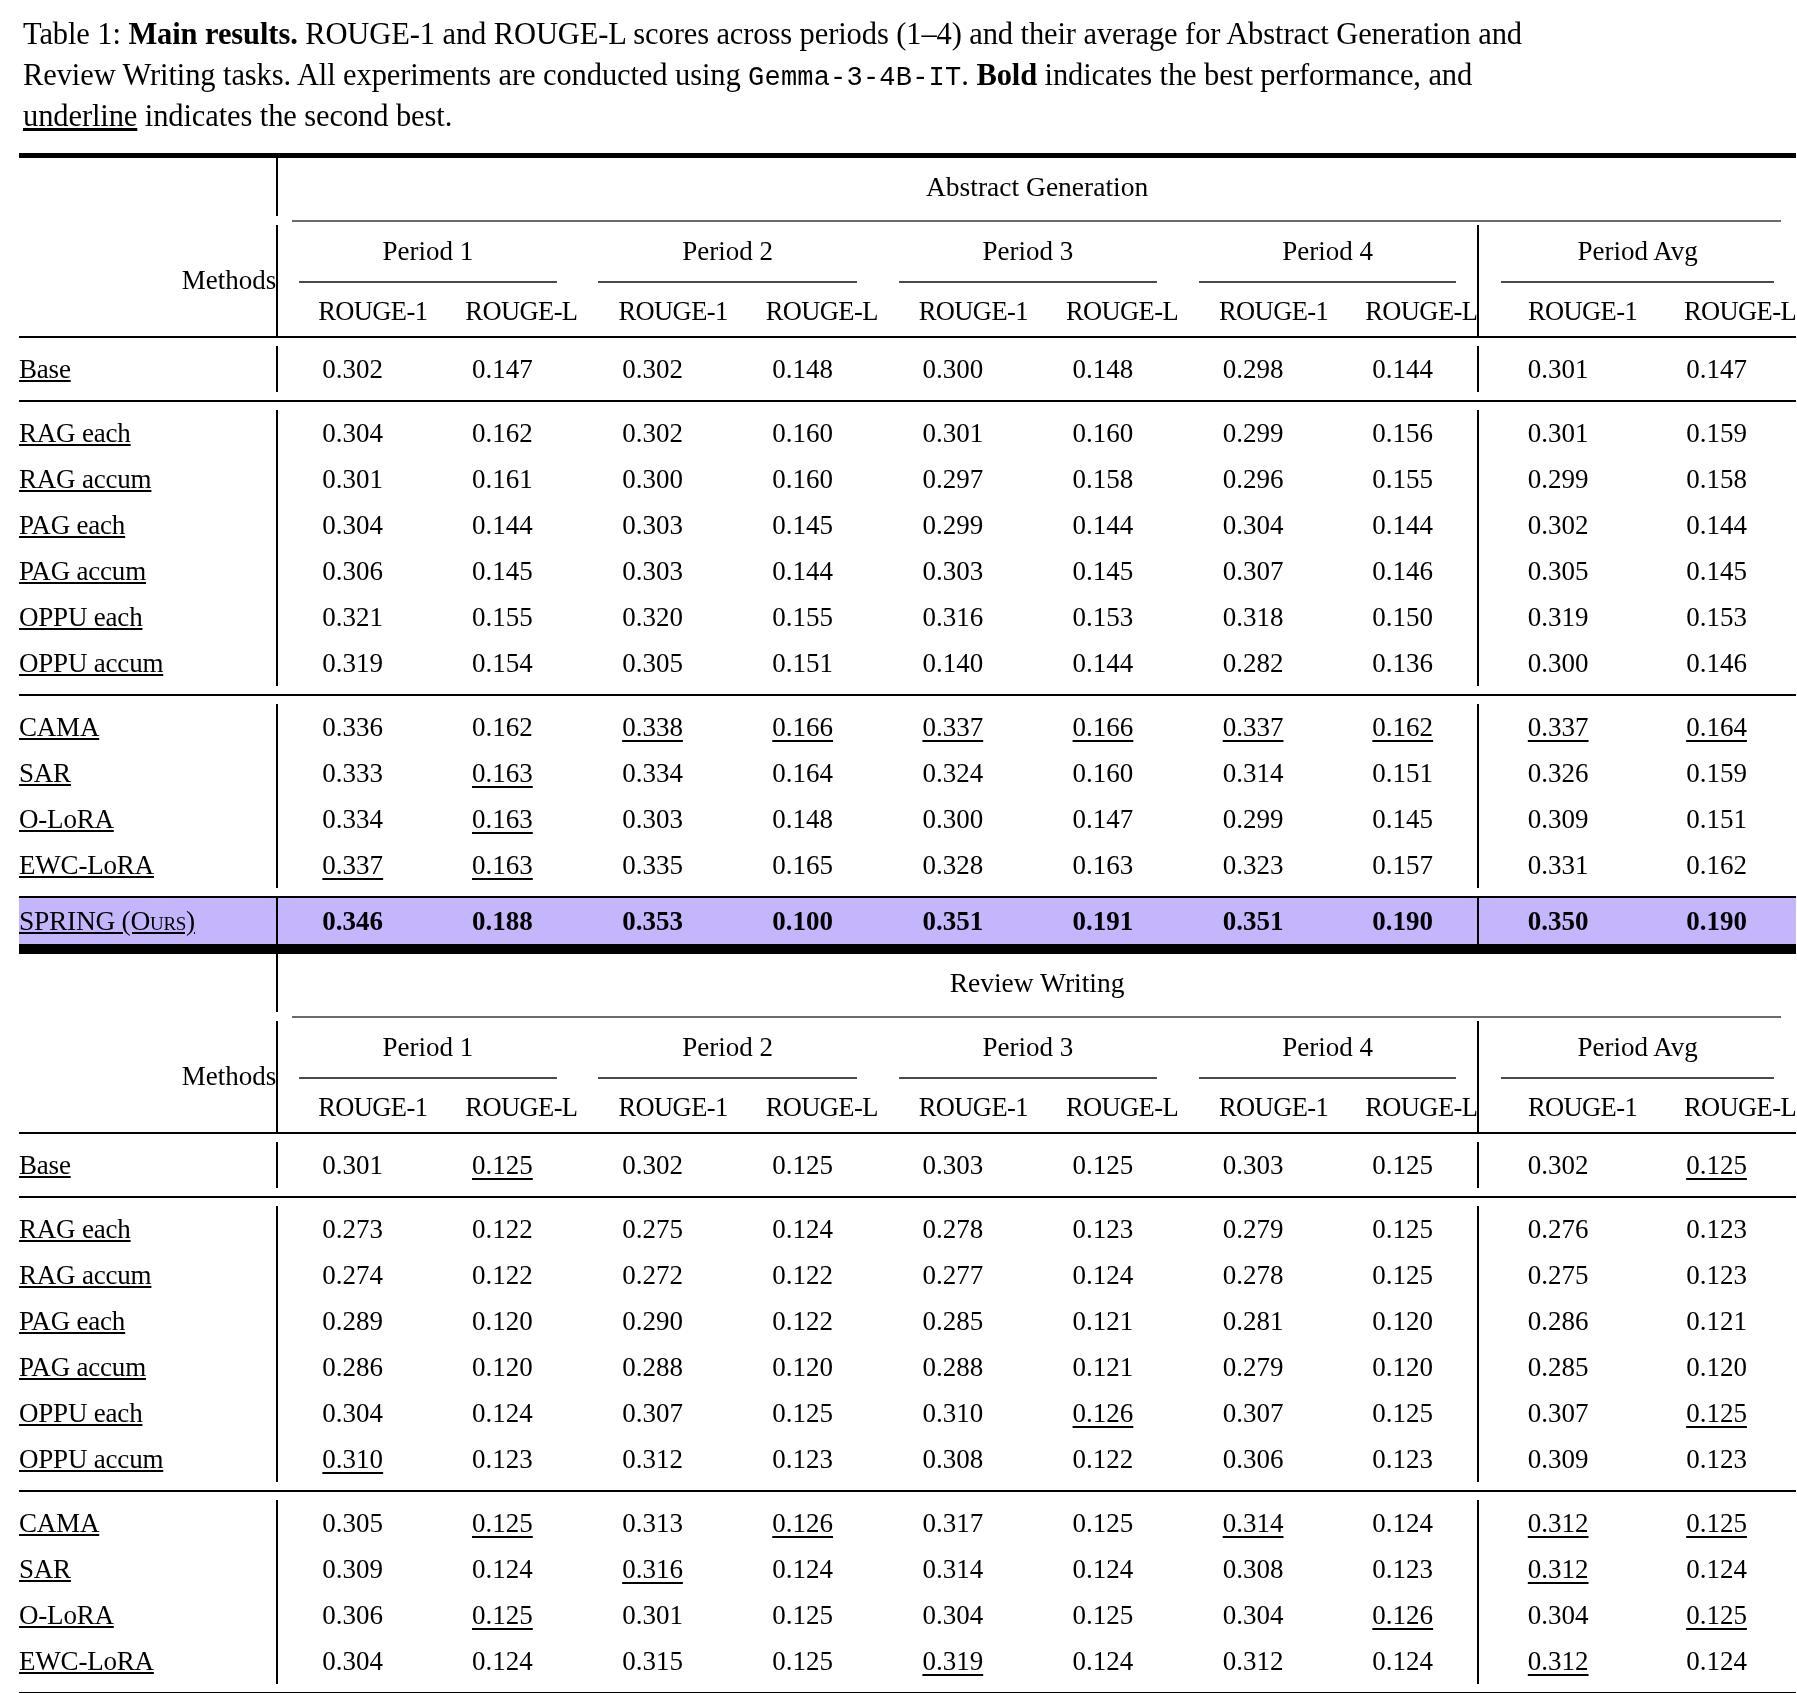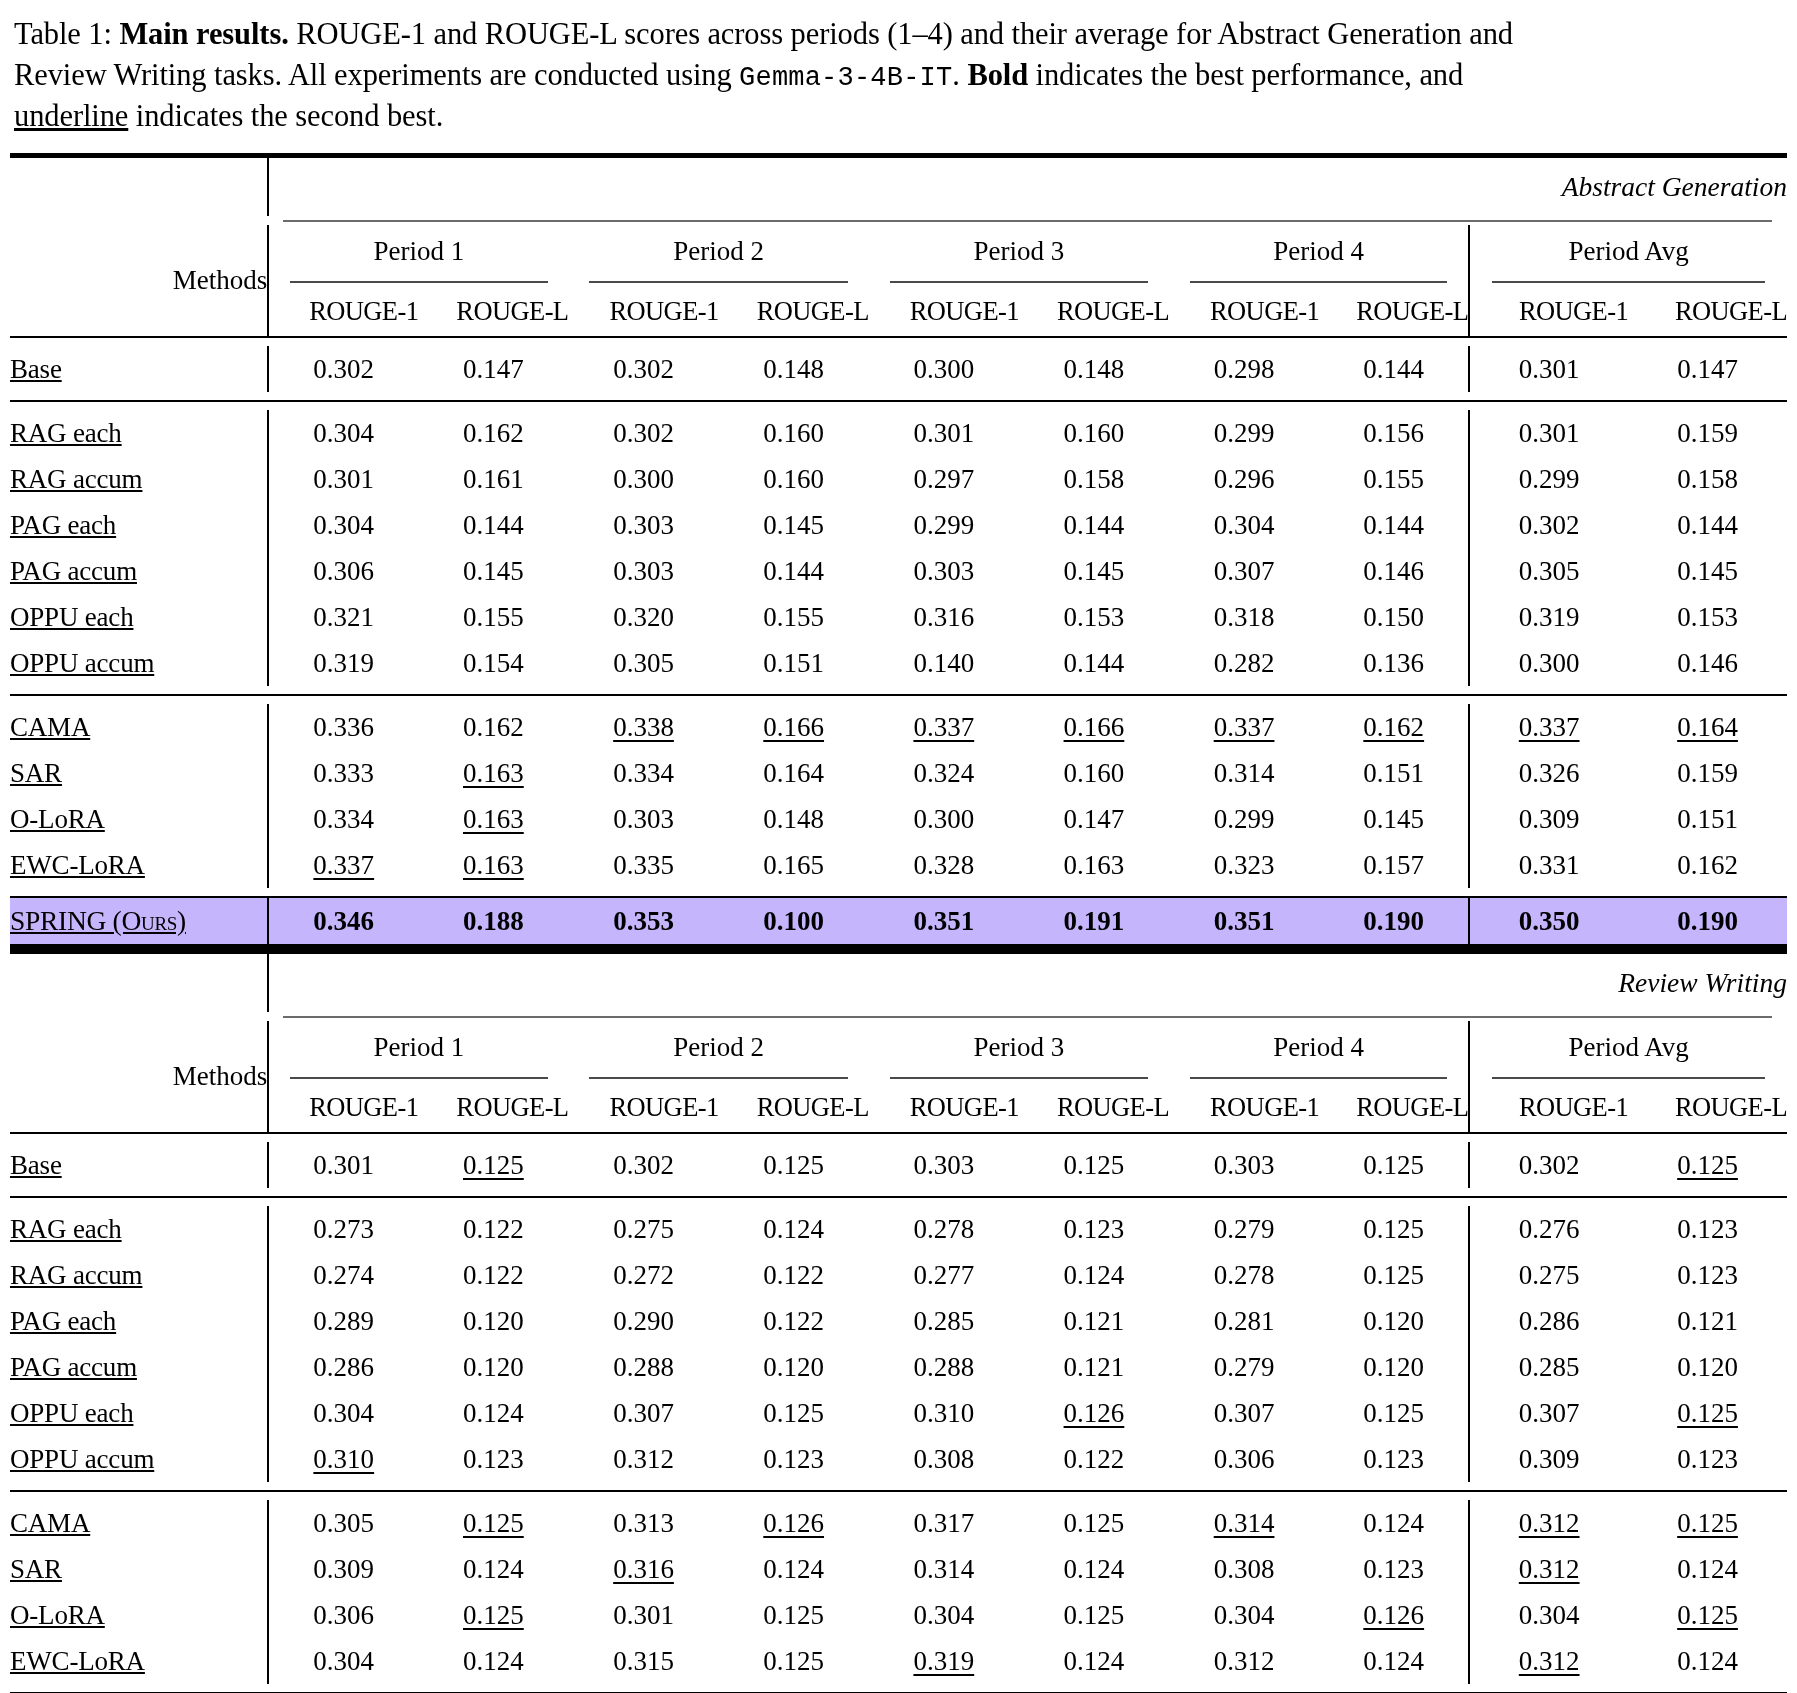--- a/index.html
+++ b/index.html
@@ -11,21 +11,21 @@
     width: 1797px;
     height: 1693px;
     font-family: "Liberation Serif", "DejaVu Serif", serif;
     color: #000000;
     overflow: hidden;
   }
   #page {
     width: 1583px;
     height: 1693px;
     box-sizing: border-box;
-    padding: 14px 10px 0 10px;
+    padding: 14px 10px 0 19px;
     position: relative;
   }
   
   .caption {
     font-size: 30.5px;
     line-height: 1.33;
     text-align: left;
     letter-spacing: -0.1px;
     margin: 0 2px 16px 4px;
   }
@@ -55,25 +55,24 @@
   col.c-val    { width: 139px; }
   col.c-avg    { width: 147px; }
 
   
   .rule-thick td { border-bottom: 5px solid #000; height: 0; line-height: 0; font-size: 0; }
   .rule-thin td  { border-bottom: 2.6px solid #000; height: 0; line-height: 0; font-size: 0; }
   .spacer-xs td { height: 8px; line-height: 0; font-size: 0; }
 
   
   .grouphead {
-    text-align: right;
+    text-align: center;
     font-weight: bold;
     font-size: 27.5px;
     height: 58px;
-    font-style: italic;
   }
   .periodhead {
     text-align: center;
     font-weight: bold;
     font-size: 27px;
     height: 52px;
   }
   .metrichead {
     text-align: right;
     font-size: 26.5px;

